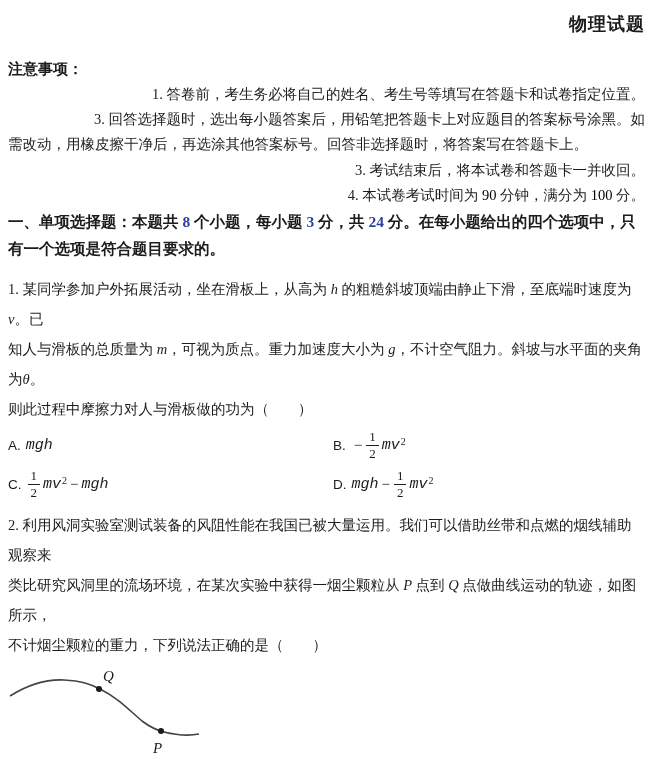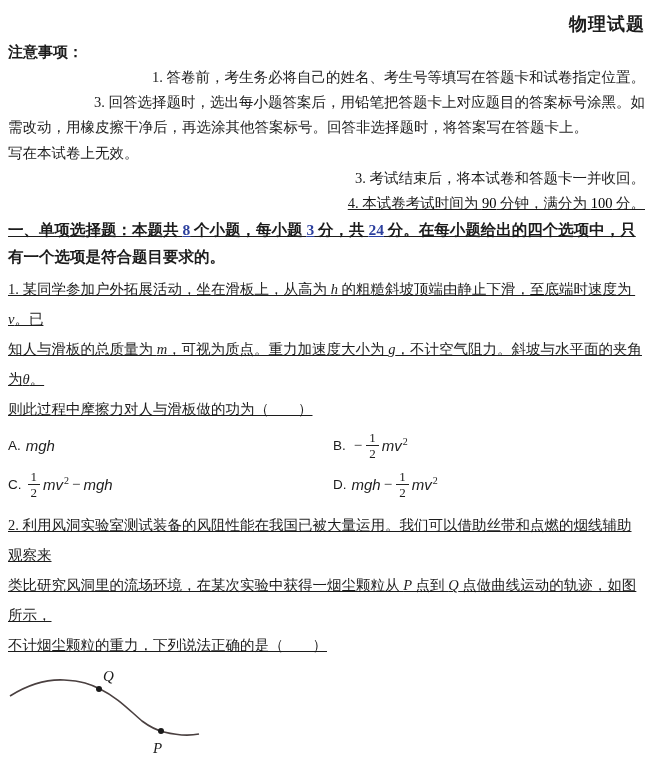--- a/index.html
+++ b/index.html
@@ -15,50 +15,50 @@
   }
   .title{
     font-size:19px;font-weight:bold;text-align:center;
     margin:12px 0 0 0;line-height:24px;letter-spacing:0.5px;
   }
   .subtitle{
     font-size:18px;font-weight:bold;text-align:right;
     margin:12px 0 0 0;line-height:24px;letter-spacing:1px;
   }
   .notice-heading{
-    font-size:15px;font-weight:bold;line-height:25px;margin-top:4px;
+    font-size:15px;font-weight:bold;line-height:25px;margin-top:21px;
   }
   .nline{font-size:14.5px;line-height:25.2px;}
   .indent{padding-left:28px;text-align:right;}
   .section-heading{
     font-size:15.5px;font-weight:bold;line-height:27px;
   }
   .section-heading:first-of-type{margin-top:3px;}
   .qline{font-size:14.5px;line-height:30px;}
-  .q1-block{margin-top:4px;}
-  .seg{white-space:pre-wrap;text-decoration:underline;}
+  .q1-block{margin-top:12px;}
+  .seg{white-space:pre-wrap;}
   .seg-var{font-family:"Liberation Serif","DejaVu Serif",serif;font-style:italic;}
   .seg-num{font-family:"Liberation Serif","DejaVu Serif",serif;color:#000000;}
   .seg-bnum{font-family:"Liberation Serif","DejaVu Serif",serif;font-weight:bold;color:#2b3f9e;}
   .options-grid{
     display:grid;grid-template-columns:325px 1fr;
     margin:2px 0 6px 0;
   }
   .option{
     height:39px;display:flex;align-items:center;
   }
   .opt-label{
     font-family:"Liberation Sans","DejaVu Sans",sans-serif;
     font-size:13.5px;margin-right:5px;
   }
   .formula{
     display:inline-flex;align-items:center;
     font-size:15px;
   }
-  .fvar{font-family:Liberation Sans, sans-serif;font-style:italic;}
+  .fvar{font-family:Liberation Mono, monospace;font-style:italic;}
   .fop{margin:0 3px;font-family:"Liberation Serif","DejaVu Serif",serif;}
   .formula sup{font-size:10px;line-height:0;margin-left:1px;transform:translateY(-4px);font-family:"Liberation Serif","DejaVu Serif",serif;}
   .frac{
     display:inline-flex;flex-direction:column;align-items:center;
     font-family:"Liberation Serif","DejaVu Serif",serif;
     font-size:13px;line-height:1.05;margin:0 3px 0 1px;vertical-align:middle;
   }
   .frac .fn{padding:0 3px 1px 3px;}
   .frac .fd{border-top:1px solid #222;padding:1px 3px 0 3px;}
   .figure-wrap{margin:4px 0 6px -2px;height:95px;}
@@ -72,21 +72,20 @@
 
 <div class="page">
 
   <h2 class="subtitle">物理试题</h2>
 
   <div class="notice-heading">注意事项：</div>
 
   <div class="nline indent">1. 答卷前，考生务必将自己的姓名、考生号等填写在答题卡和试卷指定位置。</div>
   <div class="nline indent">3. 回答选择题时，选出每小题答案后，用铅笔把答题卡上对应题目的答案标号涂黑。如</div>
   <div class="nline">需改动，用橡皮擦干净后，再选涂其他答案标号。回答非选择题时，将答案写在答题卡上。</div>
-  <div class="nline">写在本试卷上无效。</div>
   <div class="nline indent">3. 考试结束后，将本试卷和答题卡一并收回。</div>
   <div class="nline indent"><span class="seg">4. 本试卷考试时间为 </span><span class="seg seg-num">90</span><span class="seg"> 分钟，满分为 </span><span class="seg seg-num">100</span><span class="seg"> 分。</span></div>
 
   <div class="section-heading"><span class="seg">一、单项选择题：本题共 </span><span class="seg seg-bnum">8</span><span class="seg"> 个小题，每小题 </span><span class="seg seg-bnum">3</span><span class="seg"> 分，共 </span><span class="seg seg-bnum">24</span><span class="seg"> 分。在每小题给出的四个选项中，只</span></div>
   <div class="section-heading">有一个选项是符合题目要求的。</div>
 
   <div class="q1-block">
     <div class="qline"><span class="seg">1. 某同学参加户外拓展活动，坐在滑板上，从高为 </span><span class="seg seg-var">h</span><span class="seg"> 的粗糙斜坡顶端由静止下滑，至底端时速度为 </span><span class="seg seg-var">v</span><span class="seg">。已</span></div>
     <div class="qline"><span class="seg">知人与滑板的总质量为 </span><span class="seg seg-var">m</span><span class="seg">，可视为质点。重力加速度大小为 </span><span class="seg seg-var">g</span><span class="seg">，不计空气阻力。斜坡与水平面的夹角为</span><span class="seg seg-var">θ</span><span class="seg">。</span></div>
     <div class="qline"><span class="seg">则此过程中摩擦力对人与滑板做的功为（　　）</span></div>

